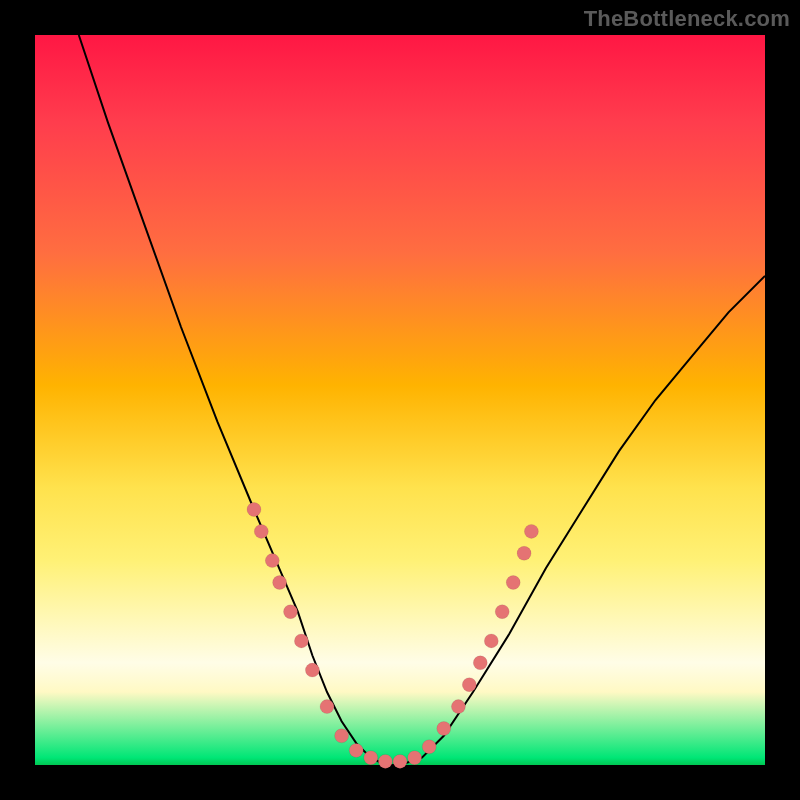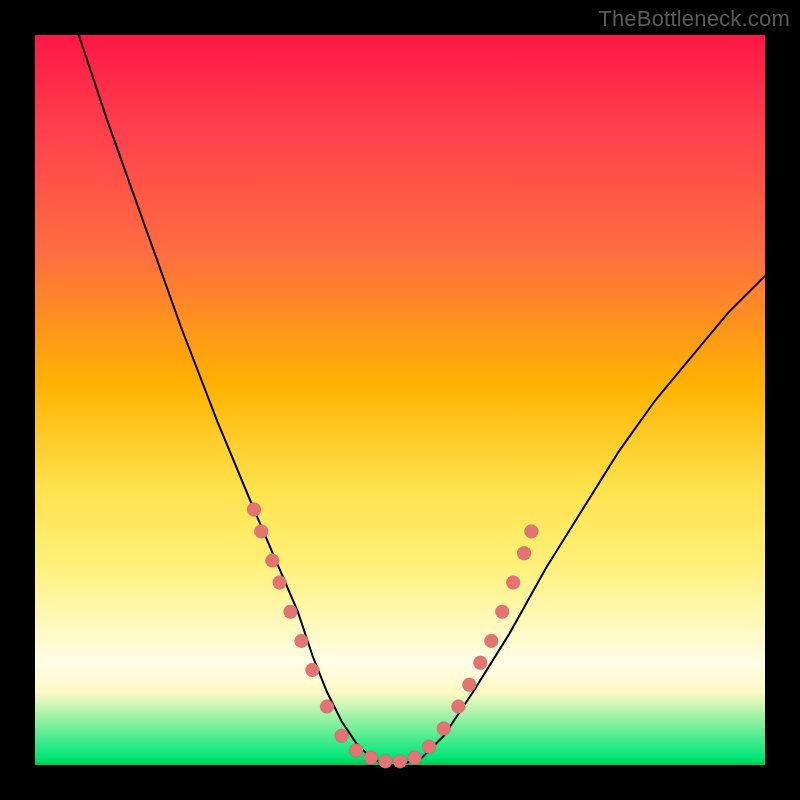--- a/index.html
+++ b/index.html
@@ -46,21 +46,21 @@
     width: 730px;
     height: 730px;
     overflow: visible;
   }
   .watermark {
     position: absolute;
     top: 6px;
     right: 10px;
     color: #5a5a5a;
     font-size: 22px;
-    font-weight: 400;
+    font-weight: 700;
     letter-spacing: 0.2px;
   }
   .curve {
     fill: none;
     stroke: #000;
     stroke-width: 2;
   }
   .marker {
     fill: #e57373;
     stroke: rgba(0,0,0,0.15);

